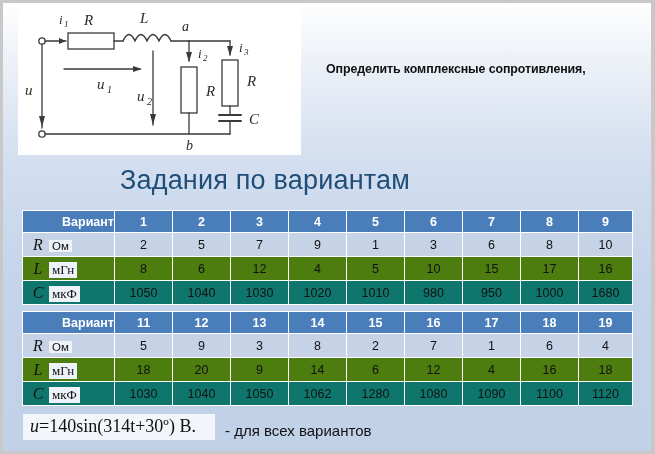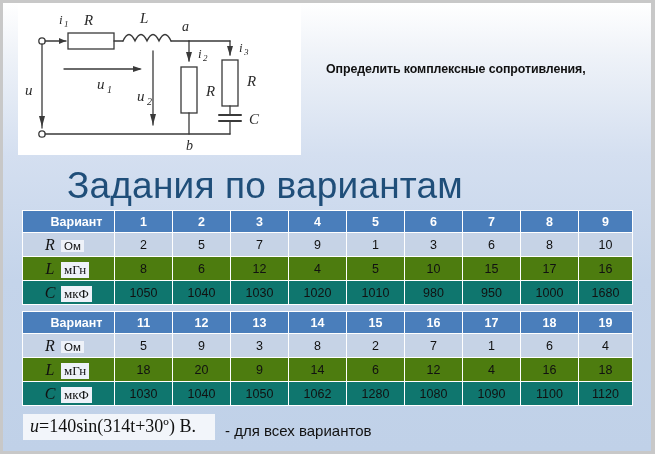--- a/index.html
+++ b/index.html
@@ -23,21 +23,21 @@
   #prompt{
     position:absolute;left:311px;top:57px;width:330px;
     font-size:12.4px;font-weight:bold;color:#111111;line-height:1.55;
     letter-spacing:-0.1px;
     margin-left:12px;
   }
   
   #title{
     position:absolute;left:0px;top:162px;width:524px;
     text-align:center;
-    font-size:37px;color:#1f4e79;font-weight:normal;
+    font-size:27px;color:#1f4e79;font-weight:normal;
     letter-spacing:0.2px;
   }
   
   .tbl{
     position:absolute;left:19px;width:610px;
     border-collapse:collapse;
     table-layout:fixed;
     background:#ffffff;
   }
   #table1{top:207px;}
@@ -52,29 +52,29 @@
     color:#111111;
   }
   .tbl thead th{
     background:#4a7ebb;
     color:#ffffff;
     font-weight:bold;
     font-size:12.5px;
     height:21px;
   }
   .tbl thead th.hdr-label{
-    text-align:center;
+    text-align:right;
     padding-left:16px;
   }
   .tbl tbody tr.row-a td{background:#c6d3e6;}
   .tbl tbody tr.row-b td{background:#4d7c0f;}
   .tbl tbody tr.row-c td{background:#0f766e;}
   td.sym-cell{
     text-align:left;
-    padding-left:16px;
+    padding-left:4px;
     position:relative;
     white-space:nowrap;
   }
   .sym{
     font-family:"Liberation Serif", serif;
     font-style:italic;
     font-size:16px;
     color:#111;
     display:inline-block;
     width:22px;

